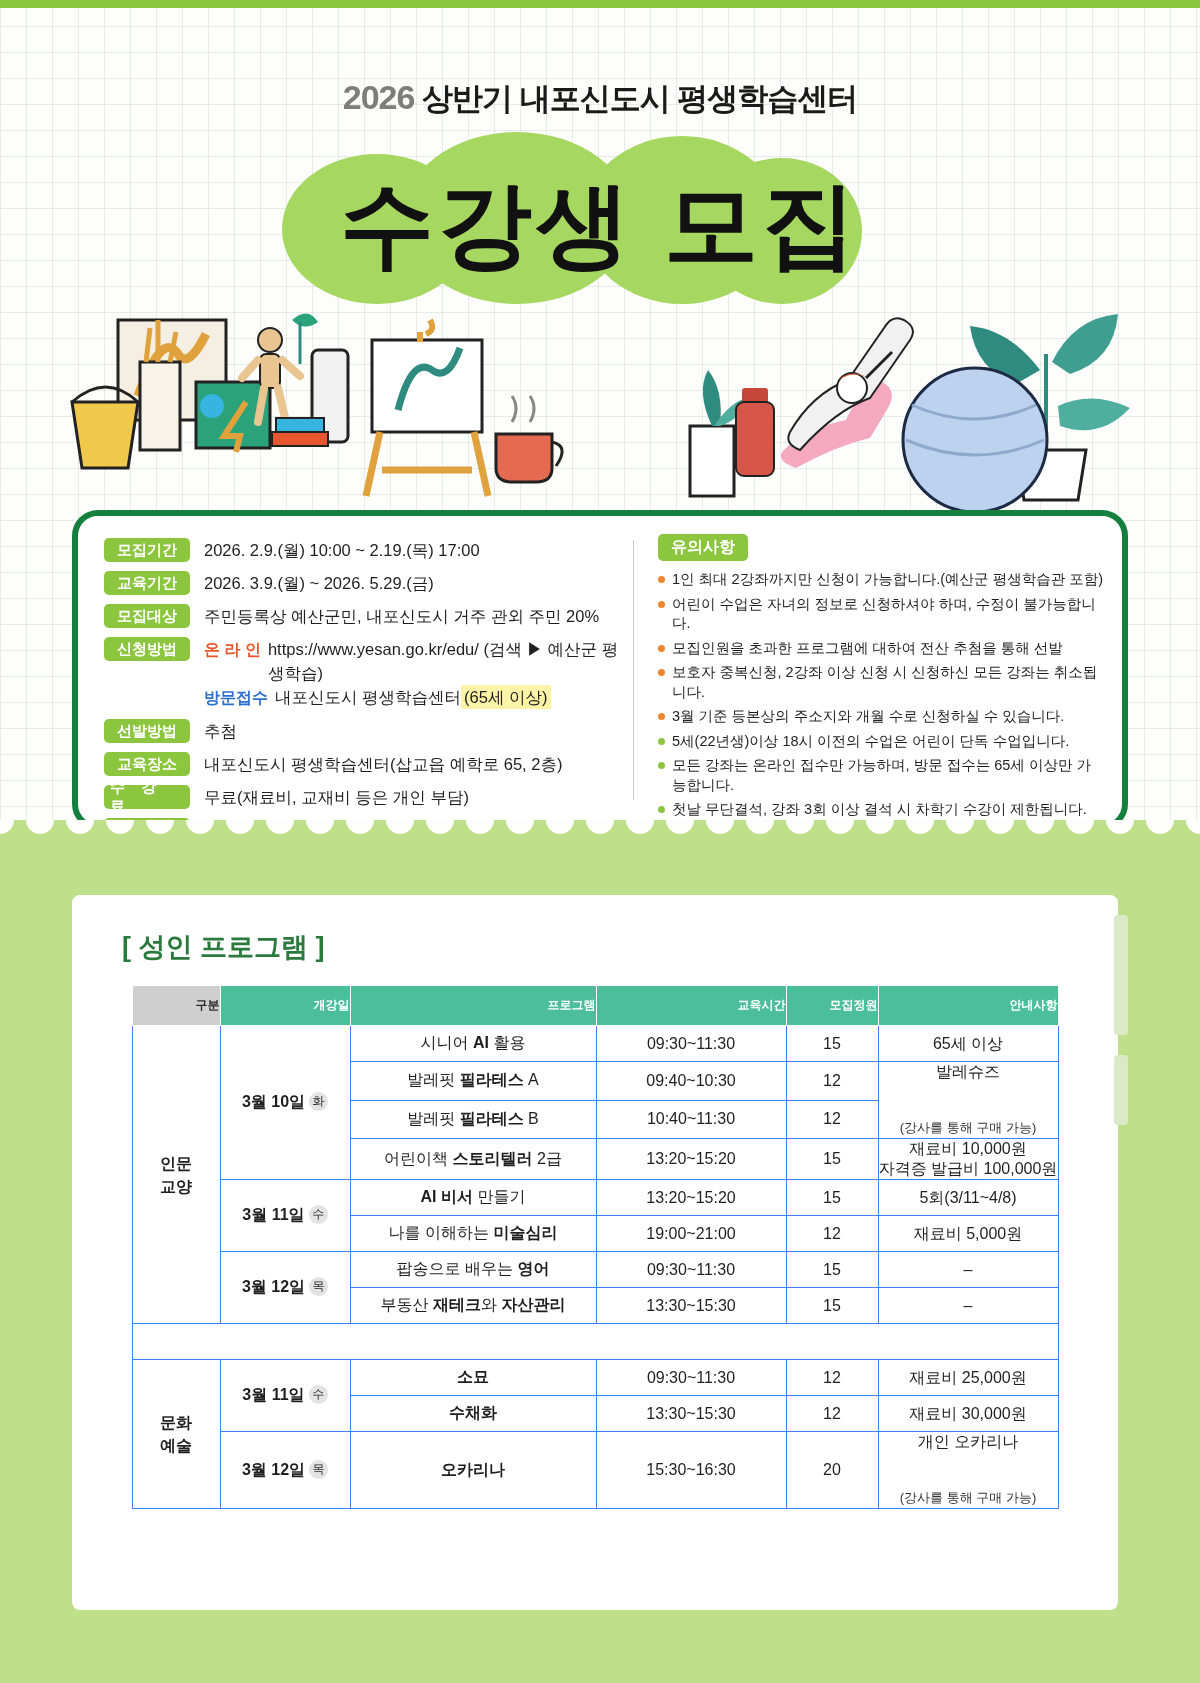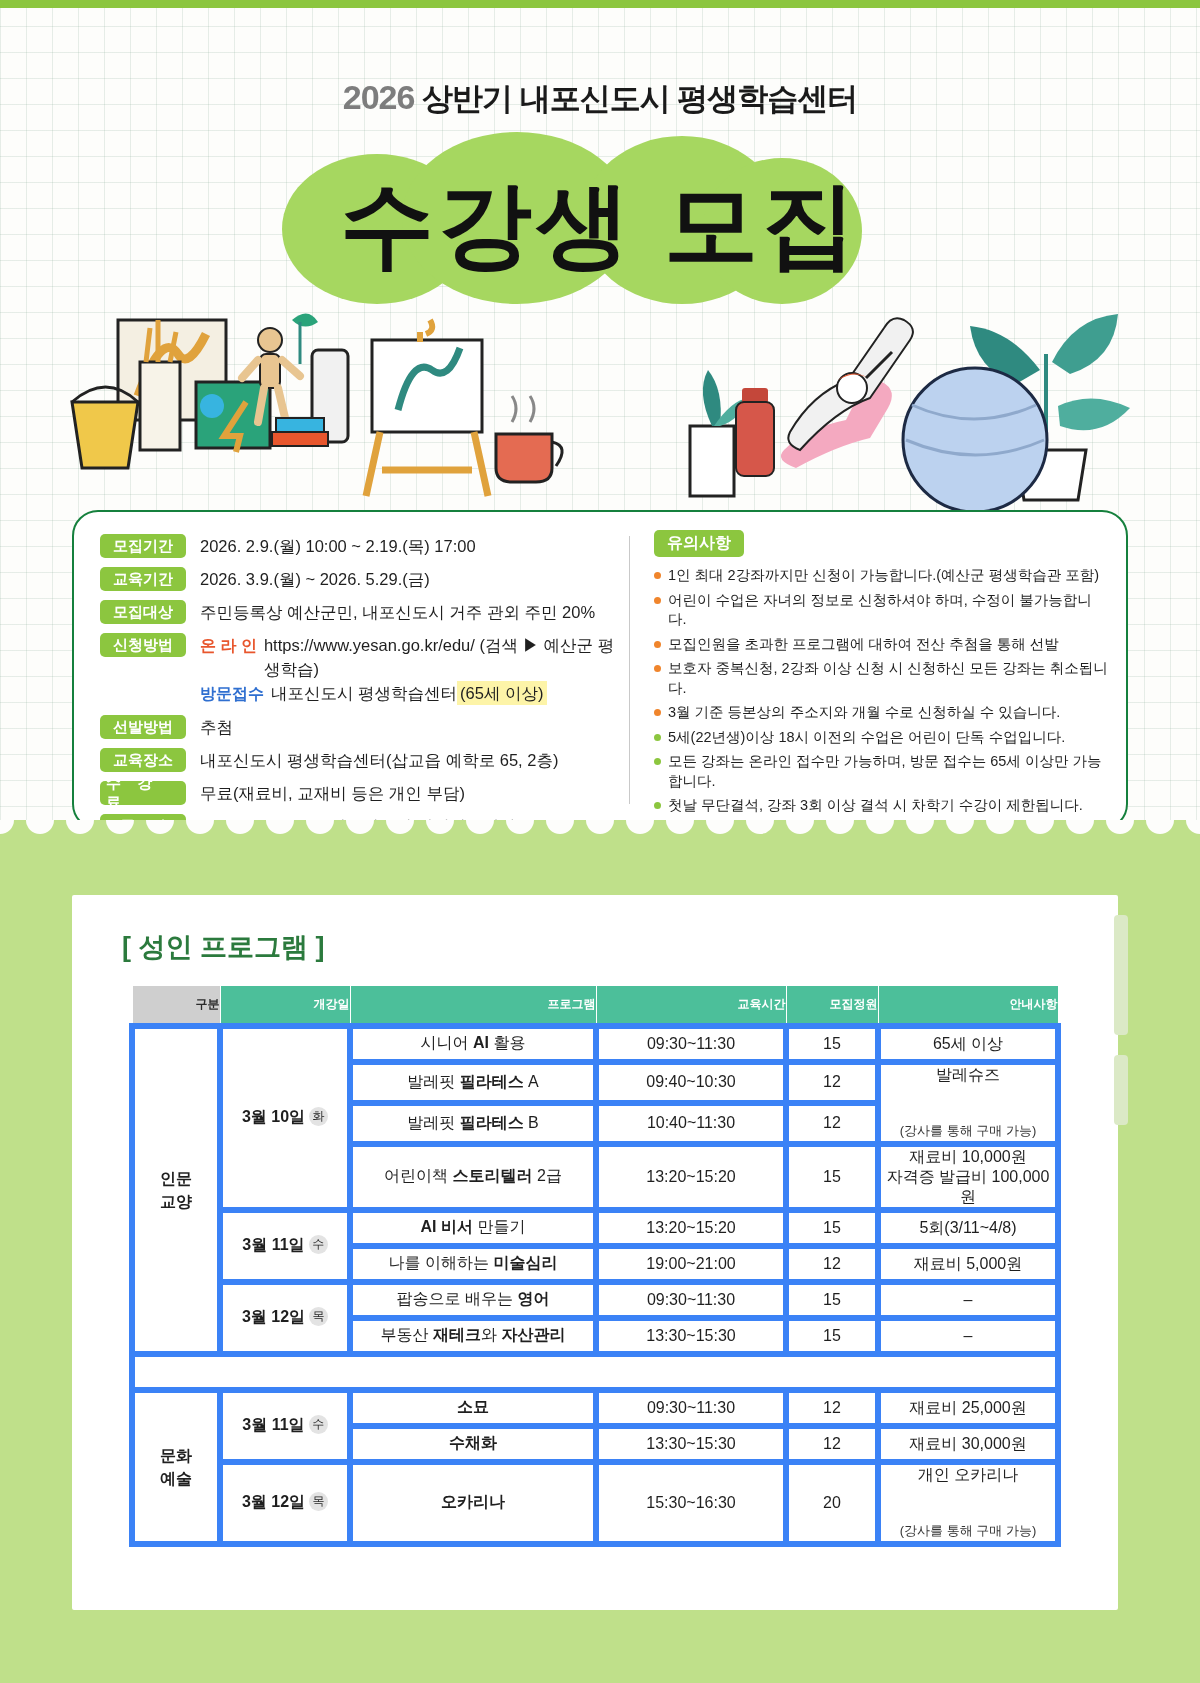--- a/index.html
+++ b/index.html
@@ -39,21 +39,21 @@
     position:absolute; top:150px; left:0; right:0; text-align:center;
     font-size:94px; font-weight:bold; color:#111; letter-spacing:4px;
     line-height:150px;
   }
   
   .illus { position:absolute; left:0; right:0; top:310px; height:200px; }
 
   
   .info-card {
     position:absolute; left:72px; top:510px; width:1056px; height:320px;
-    background:#ffffff; border:2px solid #15803d; border-radius:26px;
+    background:#ffffff; border:6px solid #15803d; border-radius:26px;
     display:flex;
     justify-content:center;
   }
   .info-left { width:555px; padding:22px 14px 10px 26px; }
   .divider { width:1px; background:#c9c9c9; margin:24px 0; }
   .info-right { flex:1; padding:18px 18px 10px 24px; }
 
   .row { display:flex; align-items:flex-start; margin-bottom:9px; }
   .tag {
     flex:0 0 86px; height:24px; background:#8cc63f; color:#fff;
@@ -81,40 +81,40 @@
   
   .green-band {
     position:absolute; left:0; right:0; top:820px; bottom:0;
     background:#bfe08a;
   }
   .band-scallop { position:absolute; left:0; right:0; top:820px; height:22px; }
 
   
   .prog-card {
     position:absolute; left:72px; top:895px; width:1046px; height:715px;
-    background:#fff; border-radius:2px;
+    background:#fff; border-radius:8px;
   }
   .prog-card .shadow-tab {
     position:absolute; right:-10px; top:20px; width:14px; height:120px;
     background:#dbe9c6; border-radius:4px;
   }
   .prog-card .shadow-tab2 {
     position:absolute; right:-10px; top:160px; width:14px; height:70px;
     background:#dbe9c6; border-radius:4px;
   }
   .prog-title { margin:34px 0 20px 50px; font-size:27px; font-weight:bold; color:#2b7a3d; }
 
   table.prog { width:926px; margin:0 auto; border-collapse:collapse; table-layout:fixed; }
   table.prog th {
     background:#4cbf9a; color:#fff; font-size:12px; font-weight:bold;
     height:40px; border:1px solid #fff;text-align:right;
   }
   table.prog th.first { background:#cfcfcf; color:#2a2a2a; }
   table.prog td {
-    border:6px solid #3b82f6; font-size:16px; color:#1f1f1f; text-align:center;
+    border:1px solid #3b82f6; font-size:16px; color:#1f1f1f; text-align:center;
     height:36px; background:#fff;
   }
   td.cat {
     background:#c6e3a3; font-weight:bold; font-size:17px; line-height:23px;
   }
   td.date { background:#f2f7ea; font-size:17px; }
   td.date .d { font-weight:bold; }
   td.date .dow {
     display:inline-block; background:#e3e3e3; border-radius:50%;
     width:19px; height:19px; line-height:19px; font-size:12px; margin-left:4px;

